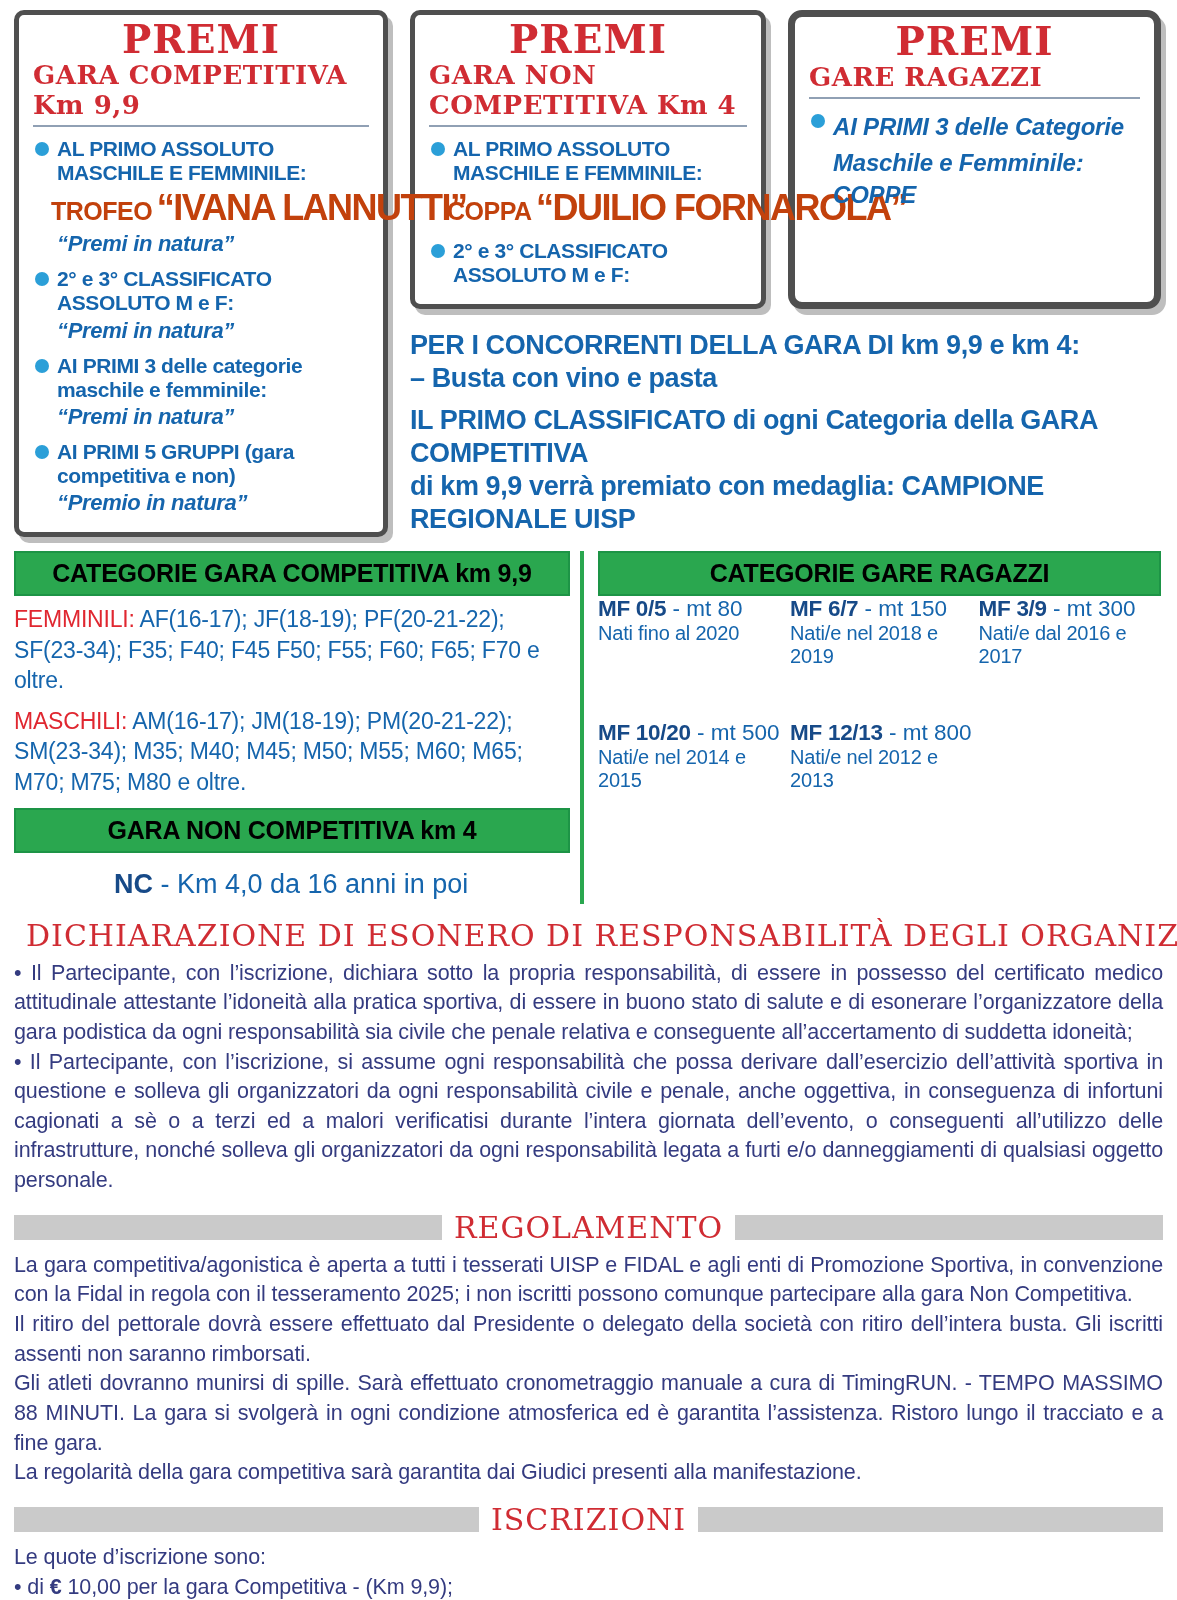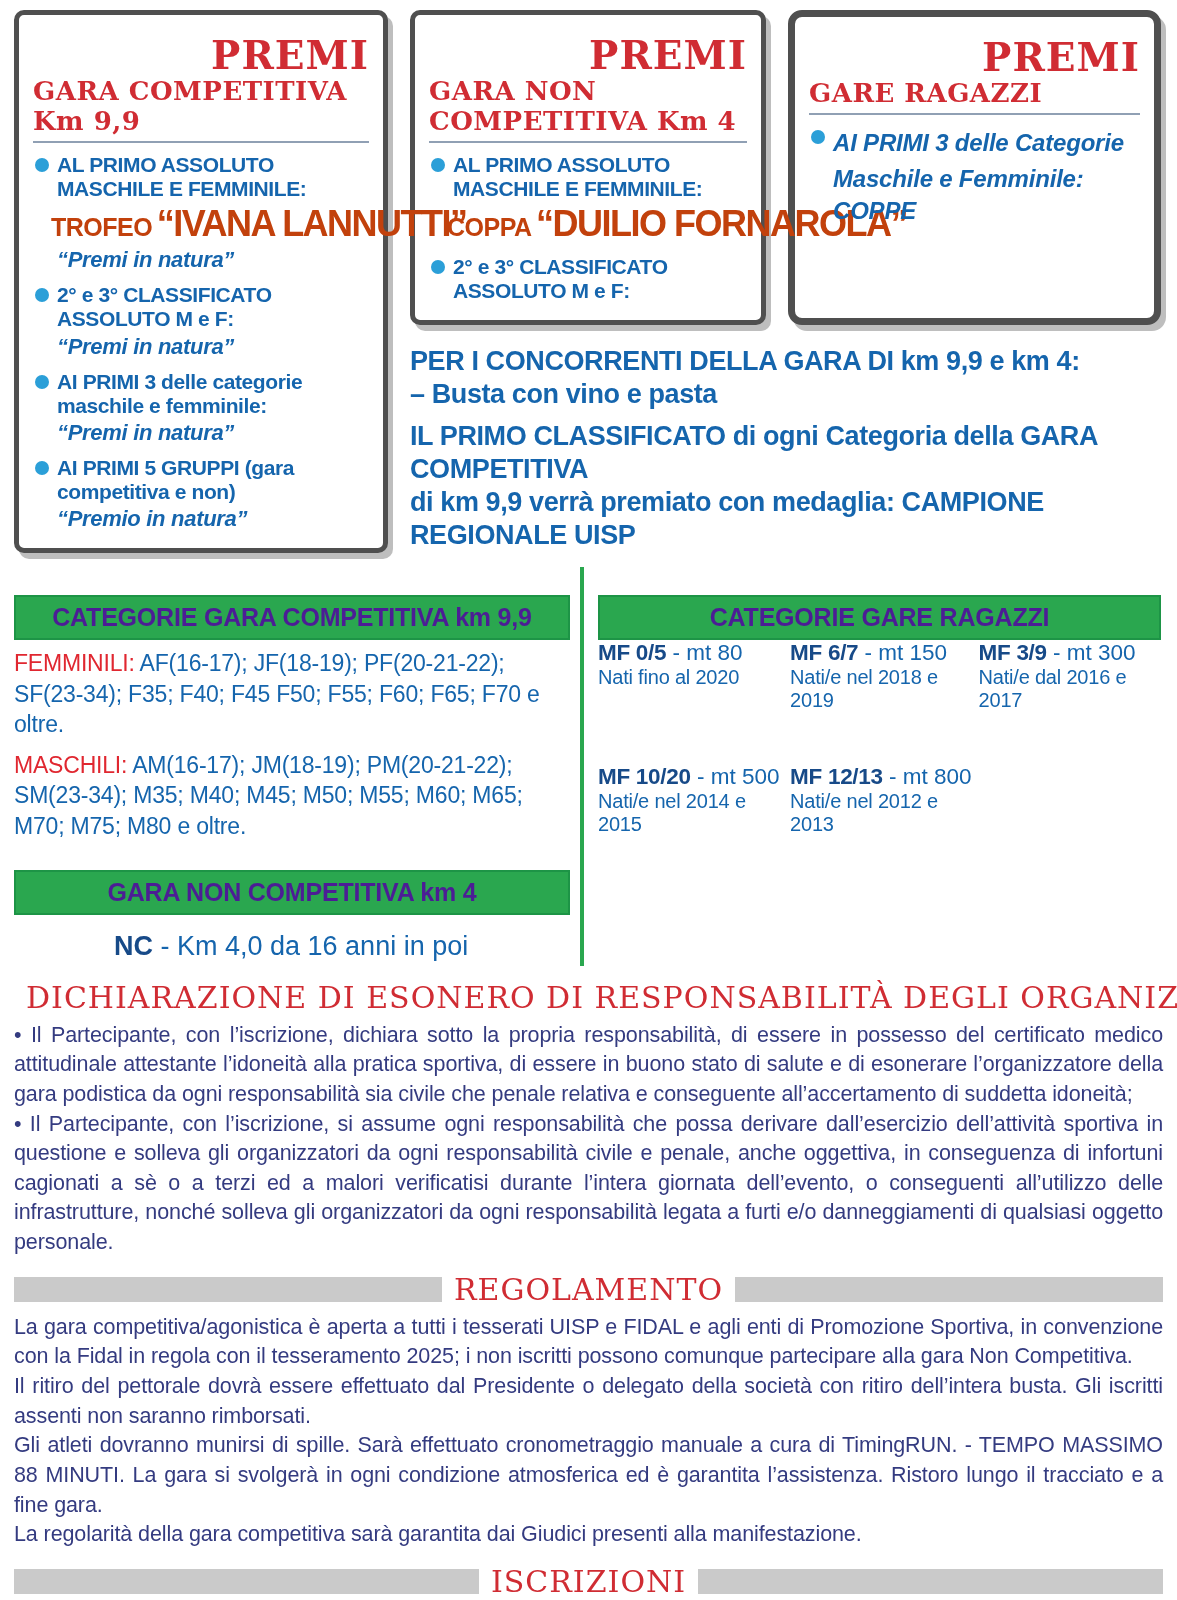--- a/index.html
+++ b/index.html
@@ -3,42 +3,42 @@
 <meta charset="utf-8">
 <style>
   html,body { margin:0; padding:0; background:#ffffff; }
   body { width:1177px; font-family:"Liberation Sans",sans-serif; -webkit-font-smoothing:antialiased; }
 
   
   .top { display:grid; grid-template-columns:374px 356px 1fr; gap:16px 22px; padding:10px 16px 0 14px; align-items:stretch; }
   .box { background:#fff; border:5px solid #4f4f4f; border-radius:10px; box-shadow:5px 6px 0 rgba(125,125,125,.5); padding:4px 14px 10px; }
   .box1 { grid-row:1 / 3; }
   .box3 { border-width:7px; border-radius:14px; }
-  .box-title { text-align:right; font-family:"DejaVu Serif",serif; font-weight:bold; color:#d02c33; font-size:39px; line-height:1.05; letter-spacing:1px;margin-top:16px; }
+  .box-title { text-align:center; font-family:"DejaVu Serif",serif; font-weight:bold; color:#d02c33; font-size:39px; line-height:1.05; letter-spacing:1px; }
   .box-sub { text-align:left; font-family:"DejaVu Serif",serif; font-weight:bold; color:#d02c33; font-size:26px; letter-spacing:.5px; }
   .box-rule { border:none; border-top:2px solid #90a0b4; margin:5px 0 10px; }
   .pi { position:relative; padding-left:24px; margin:10px 0 6px; }
   .dot { position:absolute; left:2px; top:5px; width:14px; height:14px; border-radius:50%; background:#2b9fd8; }
   .pi-lead { color:#1565ad; font-weight:bold; font-size:21px; letter-spacing:-.4px; line-height:1.15; }
   .pi-big { color:#c2410c; font-weight:800; margin:2px 0 0 -6px; white-space:nowrap; }
   .pi-big .pfx { font-size:25px; letter-spacing:-.5px; }
   .pi-big .big { font-size:36px; letter-spacing:-1.5px; }
   .pi-note { color:#1565ad; font-weight:bold; font-style:italic; font-size:22px; margin-top:2px; letter-spacing:-.3px; }
   .box3 .pi-lead { font-size:24px; font-style:italic; line-height:1.5; letter-spacing:-.2px; }
   .box3 .pi-coppe { color:#1565ad; font-weight:bold; font-style:italic; font-size:24px; letter-spacing:-.2px; }
 
   .concorrenti { grid-column:2 / 4; color:#1565ad; font-weight:bold; font-size:27px; line-height:1.22; letter-spacing:-.4px; padding-top:4px; }
   .concorrenti .sp { height:9px; }
 
   
   .cats { display:flex; padding:14px 16px 0 14px; }
   .cat-left { width:556px; }
   .cat-div { width:4px; background:#2aa74f; margin-left:10px; }
   .cat-right { flex:1; padding-left:14px; }
-  .green-bar { background:#2aa74f; box-shadow:inset 0 0 0 2px #1d9446; color:#4c1d95; font-weight:bold; font-size:25px; text-align:center; padding:8px 6px; letter-spacing:-.2px;margin-top:28px; }
+  .green-bar { background:#2aa74f; box-shadow:inset 0 0 0 2px #1d9446; color:#000000; font-weight:bold; font-size:25px; text-align:center; padding:8px 6px; letter-spacing:-.2px; }
   .cat-text { font-size:23px; color:#1565ad; line-height:1.33; margin:8px 0 10px; letter-spacing:-.2px; }
   .nc-line { margin:16px 0 4px 100px; font-size:27px; color:#1565ad; }
   .mf-grid { display:grid; grid-template-columns:1.02fr 1fr 1fr; row-gap:52px; column-gap:6px; }
   .mf-name { font-weight:bold; color:#174a88; font-size:22.5px; letter-spacing:-.3px; }
   .mf-dist { color:#1565ad; font-size:22.5px; }
   .mf-born { color:#1565ad; font-size:20px; letter-spacing:-.2px; }
 
   
   .sec { display:flex; align-items:center; gap:12px; margin:14px 14px 6px; }
   .sec .bar { flex:1; height:25px; background:#cacaca; }

